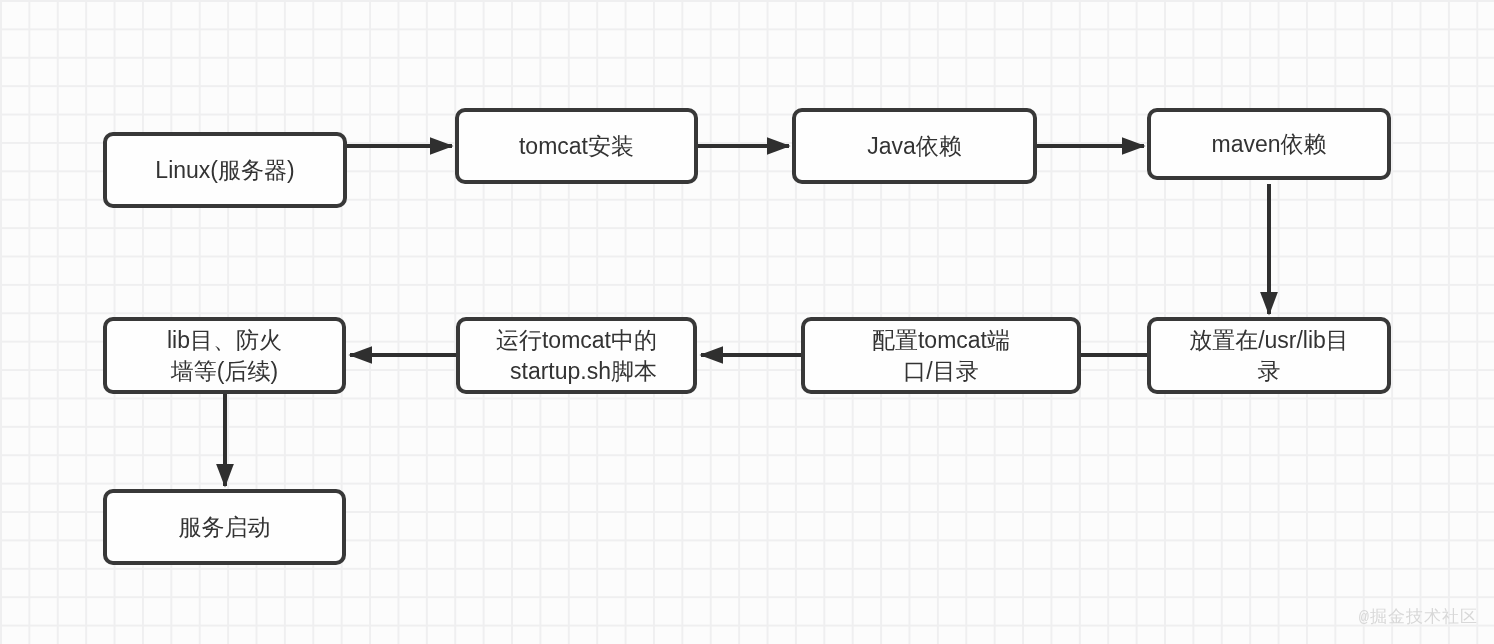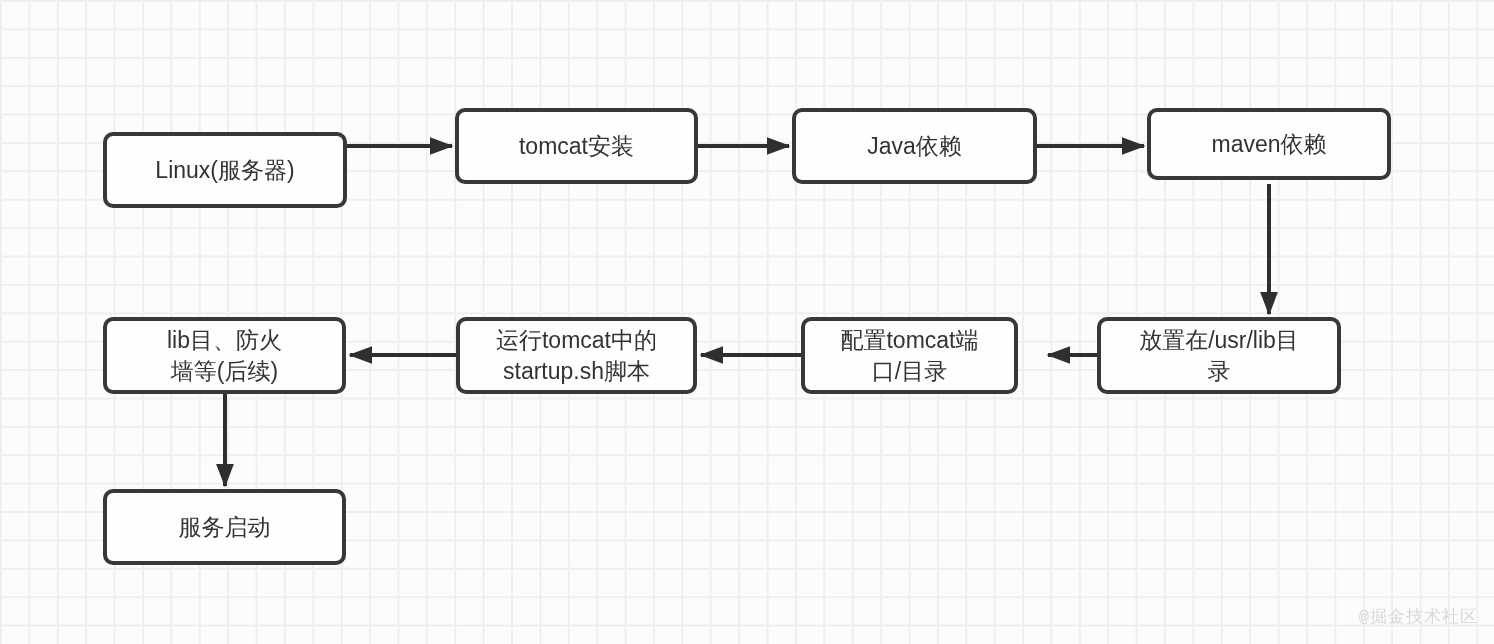--- a/index.html
+++ b/index.html
@@ -75,25 +75,25 @@
       <line x1="801" y1="355" x2="701" y2="355" stroke="#2f2f2f" stroke-width="4" marker-end="url(#arrowhead)"></line>
       <line x1="456" y1="355" x2="350" y2="355" stroke="#2f2f2f" stroke-width="4" marker-end="url(#arrowhead)"></line>
       <line x1="225" y1="394" x2="225" y2="486" stroke="#2f2f2f" stroke-width="4" marker-end="url(#arrowhead)"></line>
     </svg>
 
   <div id="nodes-layer">
       <div class="flow-node" style="left: 103px; top: 108px; width: 244px; height: 76px; margin-top: 24px;"><span>Linux(服务器)</span></div>
       <div class="flow-node" style="left: 455px; top: 108px; width: 243px; height: 76px;"><span>tomcat安装</span></div>
       <div class="flow-node" style="left: 792px; top: 108px; width: 245px; height: 76px;"><span>Java依赖</span></div>
       <div class="flow-node" style="left: 1147px; top: 108px; width: 244px; height: 72px;"><span>maven依赖</span></div>
-      <div class="flow-node" style="left: 1097px; top: 317px; width: 244px; height: 77px;"><span>放置在/usr/lib目
+      <div class="flow-node" style="left: 1147px; top: 317px; width: 244px; height: 77px;"><span>放置在/usr/lib目
 录</span></div>
-      <div class="flow-node" style="left: 801px; top: 317px; width: 217px; height: 77px;"><span>配置tomcat端
+      <div class="flow-node" style="left: 801px; top: 317px; width: 280px; height: 77px;"><span>配置tomcat端
 口/目录</span></div>
-      <div class="flow-node" style="left: 456px; top: 317px; width: 241px; height: 77px;"><span>运行tomcat中的
+      <div class="flow-node" style="left: 456px; top: 317px; width: 241px; height: 77px; text-align: right;"><span>运行tomcat中的
 startup.sh脚本</span></div>
       <div class="flow-node" style="left: 103px; top: 317px; width: 243px; height: 77px;"><span>lib目、防火
 墙等(后续)</span></div>
       <div class="flow-node" style="left: 103px; top: 489px; width: 243px; height: 76px;"><span>服务启动</span></div>
     </div>
 
   <div class="watermark">@掘金技术社区</div>
 </div>
 
 </body></html>

